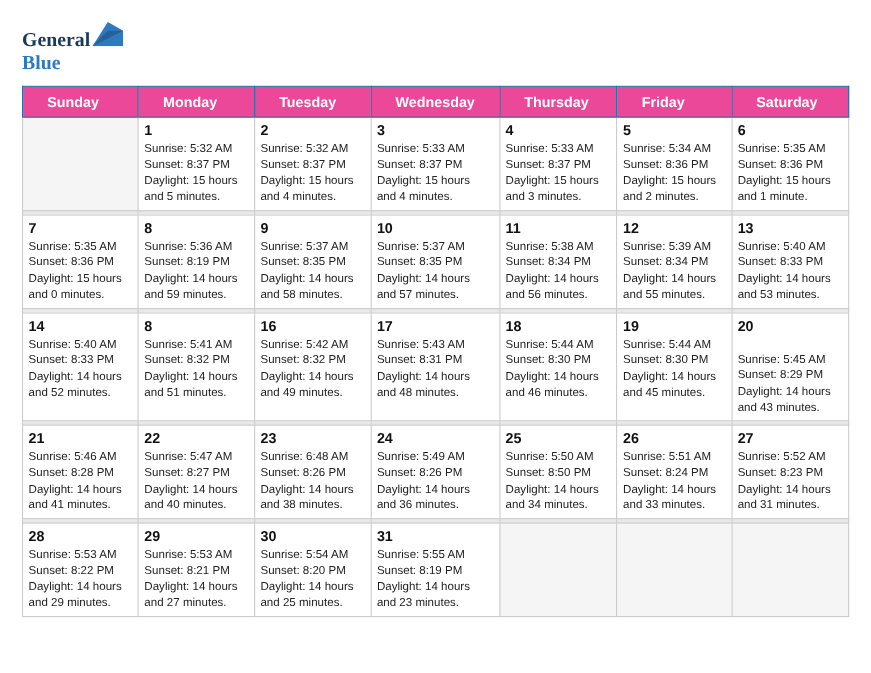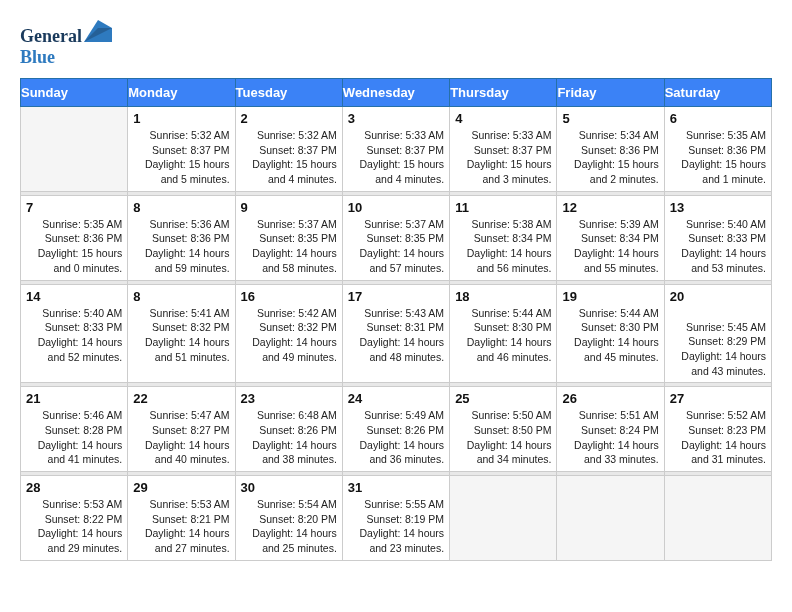--- a/index.html
+++ b/index.html
@@ -44,25 +44,25 @@
     .subtitle {
       font-size: 16px;
       color: #333;
     }
     .calendar {
       width: 100%;
       border-collapse: collapse;
       border: 1px solid #ccc;
     }
     .calendar th {
-      background: #3b82f6;
+      background: #ec4899;
       color: #fff;
       font-size: 13px;
       font-weight: bold;
-      padding: 6px 0;
+      padding: 6px 22px;
       text-align: left;
       border: 1px solid #2670a8;
     }
     .calendar td {
       vertical-align: top;
       border: 1px solid #ccc;
       padding: 4px 5px;
       font-size: 10.5px;
       min-height: 80px;
       background: #fff;
@@ -75,21 +75,20 @@
       font-size: 13px;
       font-weight: bold;
       color: #111;
       display: block;
       margin-bottom: 2px;
     }
     .day-info {
       color: #222;
       line-height: 1.4;
       font-size: 10.5px;
-      text-align: right;
     }
     .row-separator td {
       background: #e8e8e8;
       height: 4px;
       padding: 0;
       border: 1px solid #ccc;
     }
   </style>
 </head>
 <body>
@@ -181,21 +180,21 @@
         <td>
           <span class="day-number">7</span>
           <div class="day-info" style="white-space: pre-line;">Sunrise: 5:35 AM
 Sunset: 8:36 PM
 Daylight: 15 hours
 and 0 minutes.</div>
         </td>
         <td>
           <span class="day-number">8</span>
           <div class="day-info" style="white-space: pre-line;">Sunrise: 5:36 AM
-Sunset: 8:36 PM
+Sunset: 8:19 PM
 Daylight: 14 hours
 and 59 minutes.</div>
         </td>
         <td>
           <span class="day-number">9</span>
           <div class="day-info" style="white-space: pre-line;">Sunrise: 5:37 AM
 Sunset: 8:35 PM
 Daylight: 14 hours
 and 58 minutes.</div>
         </td>

